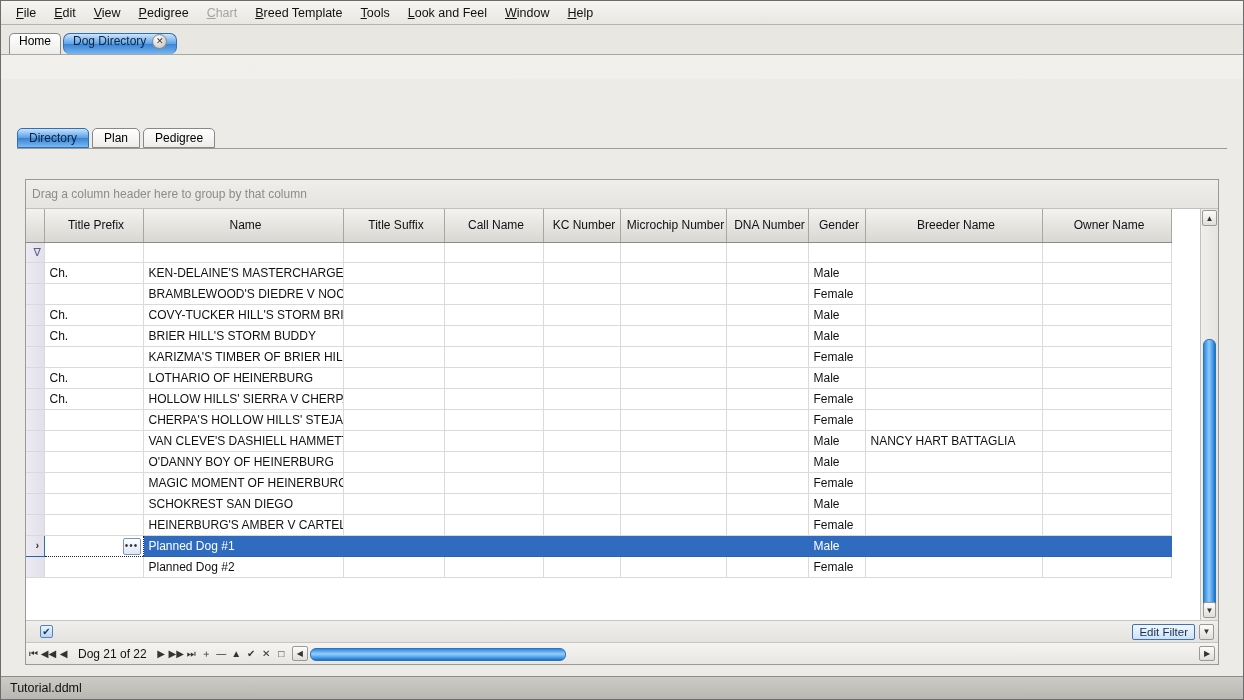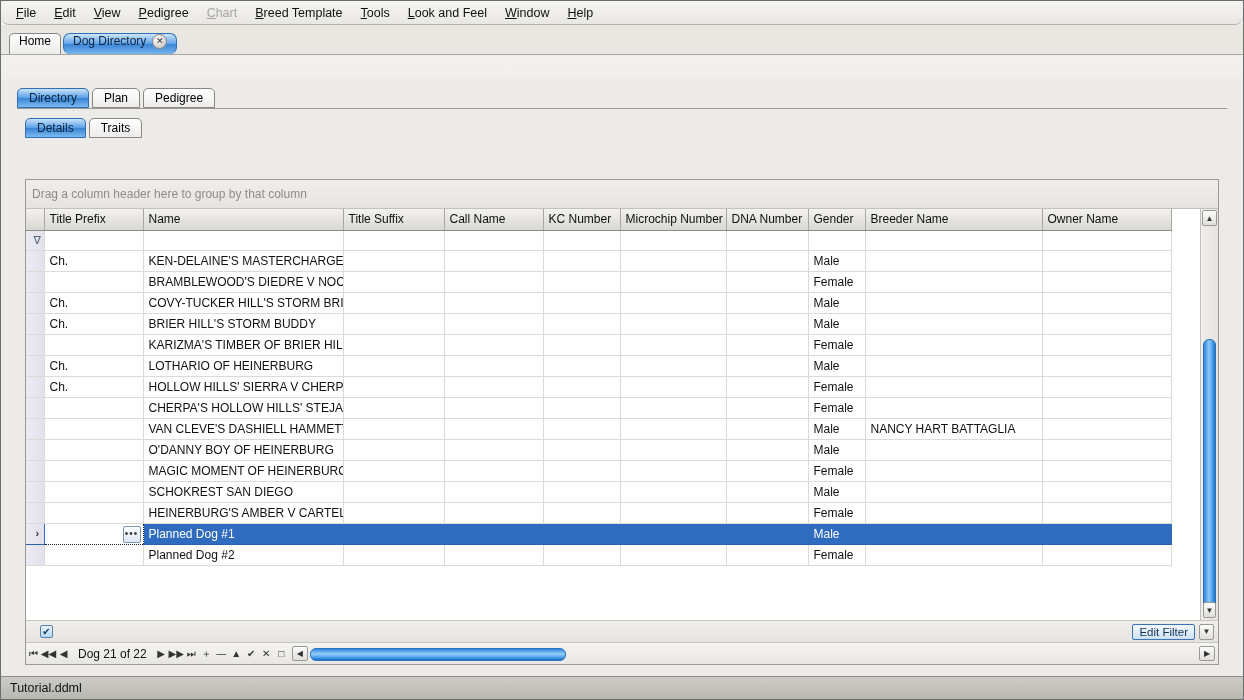--- a/index.html
+++ b/index.html
@@ -29,21 +29,20 @@
   .wb.g{background:radial-gradient(circle at 35% 28%,#c9f6a8,#62c132 60%,#3d8a1c);}
   .wb.y{background:radial-gradient(circle at 35% 28%,#ffe9a8,#f3a81e 60%,#b3700a);}
   .wb.r{background:radial-gradient(circle at 35% 28%,#ffb3ad,#e04a3c 60%,#a01d13);}
 
   
   .menubar{
     height:23px;display:flex;align-items:center;
     background:linear-gradient(#f6f5f2,#e9e7e2);
     border-bottom:1px solid #b5b3ad;
     padding-left:6px;
-    border-radius:8px;
   }
   .menu-item{
     padding:3px 9px;font-size:12.5px;color:#111;cursor:default;white-space:nowrap;
   }
   .menu-item.disabled{color:#a6a5a1;}
   .menu-item u{text-decoration:underline;}
 
   
   .tabstrip{
     height:26px;padding:3px 0 0 8px;display:flex;align-items:flex-end;
@@ -74,21 +73,21 @@
     background:#edebe7;
   }
   .subtabs{display:flex;gap:3px;padding:9px 0 0 16px;align-items:flex-end;}
   .subtab{
     height:20px;box-sizing:border-box;padding:0 11px;display:flex;align-items:center;
     font-size:12px;border:1px solid #8a8884;border-radius:5px 5px 0 0;
     background:linear-gradient(#ffffff,#eeecea);
   }
   .subtab.active{
     background:linear-gradient(#c9e2fb,#5ba2e8 48%,#3a84d4 52%,#7bb9f0);
-    border-color:#2f6fb5;color:#08253f;
+    border-color:#2f6fb5;color:#08253f;margin-top:40px;
   }
   .subtab-underline{
     height:1px;background:#9d9b96;margin:0 16px;
   }
 
   .selrow{display:flex;align-items:center;padding:8px 18px 0 24px;gap:7px;}
   .selrow label{font-size:12.5px;color:#111;}
   .seldog{
     flex:1;height:19px;box-sizing:border-box;
     border:1px solid #9e9c98;background:#f4f3f0;
@@ -107,24 +106,24 @@
     height:28px;flex:0 0 auto;
     background:linear-gradient(#f0eeeb,#e6e4e0);
     border-bottom:1px solid #c3c1bc;
     display:flex;align-items:center;padding-left:6px;
     font-size:12px;color:#8e8c88;
   }
   .gridbody{flex:1;position:relative;overflow:hidden;background:#fff;}
 
   table.grid{border-collapse:collapse;table-layout:fixed;width:1145px;}
   table.grid th{
-    height:21px;box-sizing:border-box;
+    height:33px;box-sizing:border-box;
     background:linear-gradient(#f3f2f0,#d9d7d2);
     border-right:1px solid #a9a7a2;border-bottom:1px solid #8d8b87;
-    font-weight:normal;font-size:12px;text-align:left;padding:0 0 0 5px;color:#111;
+    font-weight:normal;font-size:12px;text-align:center;padding:0 0 0 5px;color:#111;
     white-space:nowrap;overflow:hidden;
   }
   table.grid th.ind{padding:0;}
   table.grid td{
     height:21px;box-sizing:border-box;
     border-right:1px solid #dcdad6;border-bottom:1px solid #dcdad6;
     font-size:12px;padding:0 0 0 5px;white-space:nowrap;overflow:hidden;color:#111;
   }
   td.ind,th.ind{
     background:linear-gradient(to right,#eceaf3,#e2e0ea);

